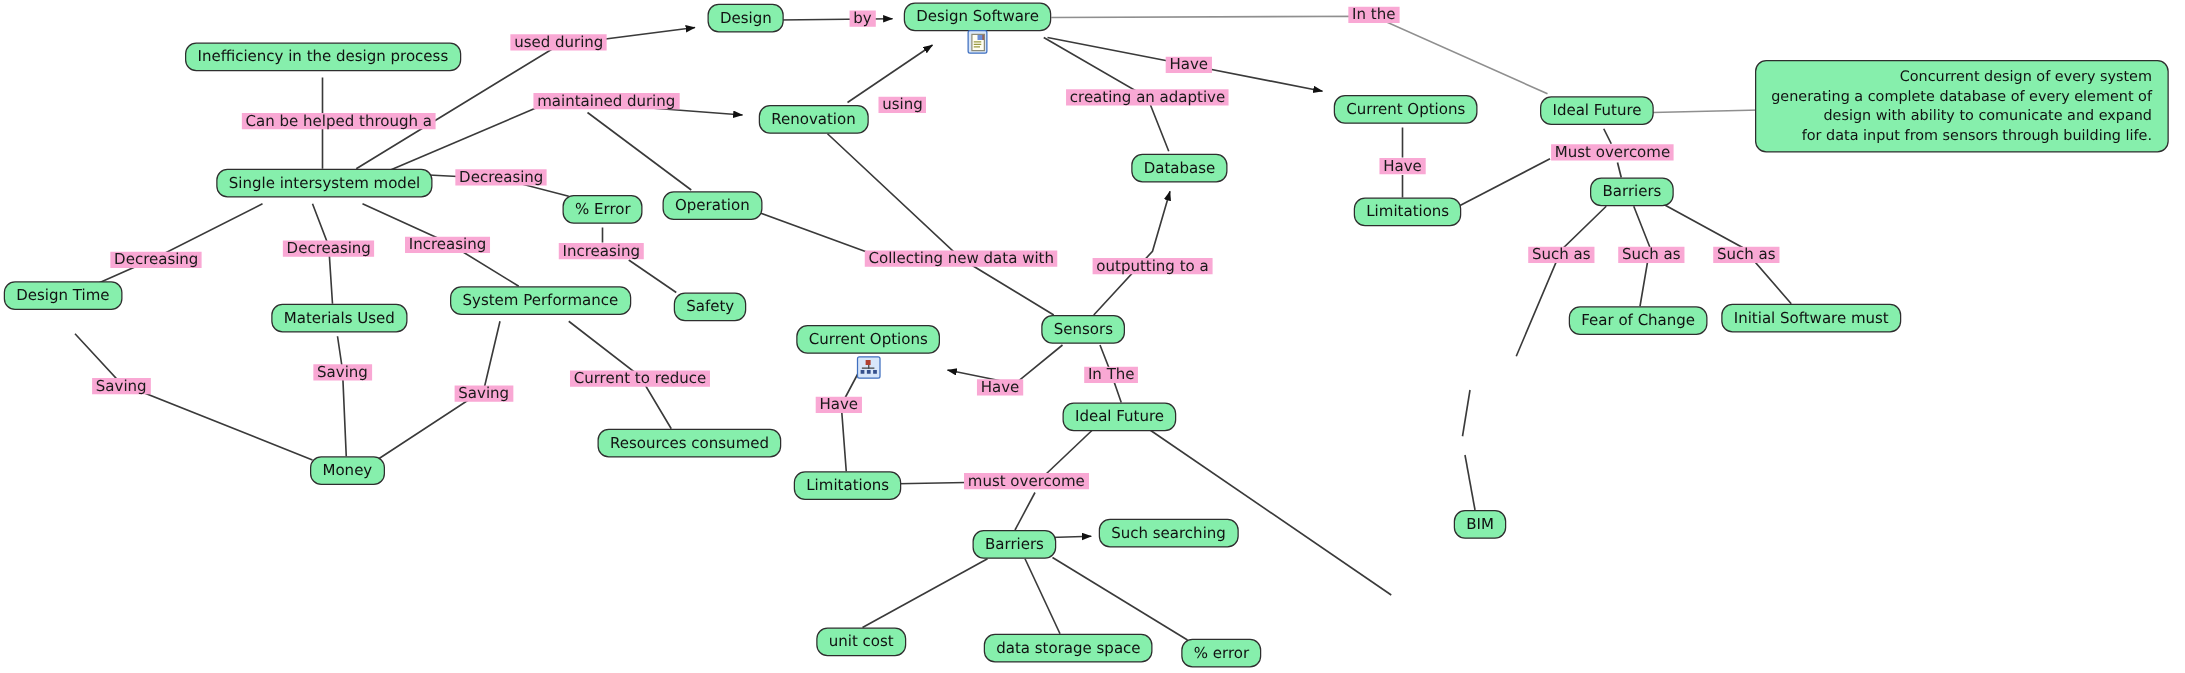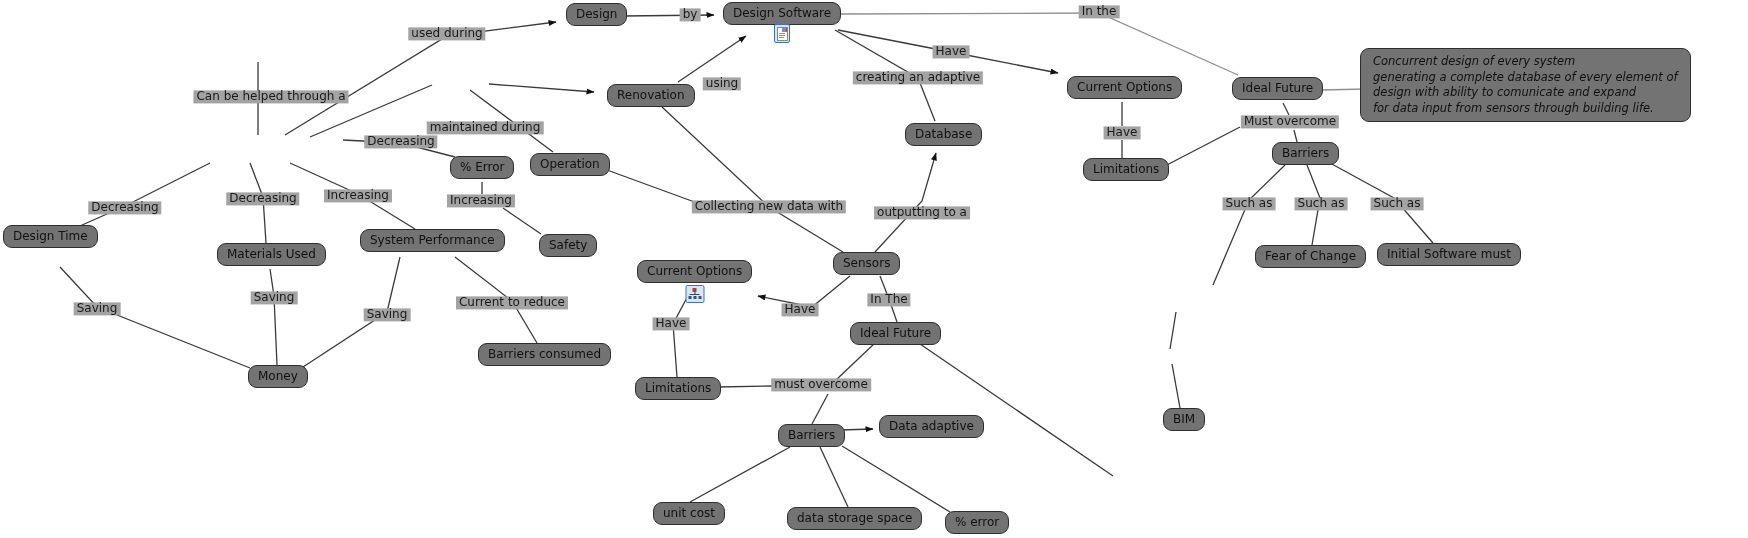--- a/index.html
+++ b/index.html
@@ -3,27 +3,27 @@
 <meta charset="utf-8">
 <style>
   html,body{margin:0;padding:0;background:#fff;}
   #canvas{
     position:relative;width:1748px;height:538px;background:#ffffff;
     font-family:"DejaVu Sans","Liberation Sans",sans-serif;overflow:hidden;
   }
   #edges{position:absolute;left:0;top:0;z-index:1;}
   .edge-label{
     position:absolute;z-index:2;transform:translate(-50%,-50%);
-    font-size:12px;color:#1a1a1a;background:#a3a3a3;padding:0 3px;
+    font-size:12px;color:#1a1a1a;background:#f9a8d4;padding:0 3px;
     white-space:nowrap;line-height:1.1;
   }
   .node{
-    position:absolute;z-index:3;background:#737373;border:1.5px solid #2e2e2e;
+    position:absolute;z-index:3;background:#86efac;border:1.5px solid #2e2e2e;
     border-radius:9px;padding:3px 9px;font-size:12px;color:#111;
-    white-space:nowrap;text-align:left;line-height:1.25;box-sizing:border-box;
+    white-space:nowrap;text-align:right;line-height:1.25;box-sizing:border-box;
   }
   .node.multi{white-space:pre-line;font-size:11.5px;padding:5px 12px;line-height:1.35;}
   .node.has-icon{padding-bottom:3px;}
   .mini-icon{
     position:absolute;left:50%;transform:translateX(-50%);
     background:#d7e6fa;border:1px solid #3f6fbf;border-radius:2px;
     display:flex;align-items:center;justify-content:center;z-index:4;
   }
   .resource-icon{width:14px;height:17px;top:21px;}
   .resource-icon .page{
@@ -92,21 +92,21 @@
       <polyline points="1285,165 1249,200 1213,285"></polyline>
       <polyline points="1307,165 1320,198 1312,245"></polyline>
       <polyline points="1330,163 1394,198 1433,243"></polyline>
       <polyline points="1176,312 1170,349"></polyline>
       <polyline points="1172,364 1180,408"></polyline>
     </g>
   </svg>
 
   <div class="edge-label" style="left:271px;top:97px;">Can be helped through a</div>
   <div class="edge-label" style="left:447px;top:34px;">used during</div>
-  <div class="edge-label" style="left:485px;top:81px;margin-top:47px;">maintained during</div>
+  <div class="edge-label" style="left:485px;top:81px;">maintained during</div>
   <div class="edge-label" style="left:690px;top:15px;">by</div>
   <div class="edge-label" style="left:722px;top:58px;margin-top:26px;">using</div>
   <div class="edge-label" style="left:1099px;top:12px;">In the</div>
   <div class="edge-label" style="left:951px;top:52px;">Have</div>
   <div class="edge-label" style="left:918px;top:78px;">creating an adaptive</div>
   <div class="edge-label" style="left:1122px;top:133px;">Have</div>
   <div class="edge-label" style="left:1290px;top:122px;">Must overcome</div>
   <div class="edge-label" style="left:1249px;top:204px;">Such as</div>
   <div class="edge-label" style="left:1321px;top:204px;">Such as</div>
   <div class="edge-label" style="left:1397px;top:204px;">Such as</div>
@@ -119,66 +119,68 @@
   <div class="edge-label" style="left:274px;top:298px;">Saving</div>
   <div class="edge-label" style="left:387px;top:315px;">Saving</div>
   <div class="edge-label" style="left:512px;top:303px;">Current to reduce</div>
   <div class="edge-label" style="left:769px;top:207px;">Collecting new data with</div>
   <div class="edge-label" style="left:922px;top:201px;margin-top:12px;">outputting to a</div>
   <div class="edge-label" style="left:800px;top:310px;">Have</div>
   <div class="edge-label" style="left:889px;top:300px;">In The</div>
   <div class="edge-label" style="left:671px;top:324px;">Have</div>
   <div class="edge-label" style="left:821px;top:385px;">must overcome</div>
 
+  <div class="node" style="left:148px;top:34px;">Inefficiency in the design process</div>
   <div class="node" style="left:566px;top:3px;">Design</div>
   <div class="node has-icon" style="left:723px;top:2px;">
     <span>Design Software</span>
     <span class="mini-icon resource-icon">
       <span class="page">
         <span class="pic"></span>
         <span class="tl" style="top:5px;width:6px;"></span>
         <span class="tl" style="top:7px;width:6px;"></span>
         <span class="tl" style="top:9px;width:5px;"></span>
       </span>
     </span>
   </div>
+  <div class="node" style="left:173px;top:135px;">Single intersystem model</div>
   <div class="node" style="left:607px;top:84px;">Renovation</div>
   <div class="node" style="left:530px;top:153px;">Operation</div>
   <div class="node" style="left:450px;top:156px;">% Error</div>
   <div class="node" style="left:539px;top:234px;">Safety</div>
   <div class="node" style="left:360px;top:229px;">System Performance</div>
   <div class="node" style="left:217px;top:243px;">Materials Used</div>
   <div class="node" style="left:3px;top:225px;">Design Time</div>
   <div class="node" style="left:248px;top:365px;">Money</div>
-  <div class="node" style="left:478px;top:343px;">Barriers consumed</div>
+  <div class="node" style="left:478px;top:343px;">Resources consumed</div>
   <div class="node" style="left:905px;top:123px;">Database</div>
   <div class="node" style="left:833px;top:252px;">Sensors</div>
   <div class="node has-icon" style="left:637px;top:260px;">
     <span>Current Options</span>
     <span class="mini-icon tree-icon">
       <span class="root"></span>
         <span class="stem"></span>
         <span class="bar"></span>
       <span class="leaf" style="left:2px;"></span>
       <span class="leaf" style="left:7px;"></span>
       <span class="leaf" style="left:12px;"></span>
     </span>
   </div>
   <div class="node" style="left:635px;top:377px;">Limitations</div>
   <div class="node" style="left:850px;top:322px;">Ideal Future</div>
   <div class="node" style="left:778px;top:424px;">Barriers</div>
-  <div class="node" style="left:879px;top:415px;">Data adaptive</div>
+  <div class="node" style="left:879px;top:415px;">Such searching</div>
   <div class="node" style="left:653px;top:502px;">unit cost</div>
   <div class="node" style="left:787px;top:507px;">data storage space</div>
   <div class="node" style="left:945px;top:511px;">% error</div>
   <div class="node" style="left:1067px;top:76px;">Current Options</div>
   <div class="node" style="left:1083px;top:158px;">Limitations</div>
   <div class="node" style="left:1232px;top:77px;">Ideal Future</div>
   <div class="node" style="left:1272px;top:142px;">Barriers</div>
   <div class="node" style="left:1255px;top:245px;">Fear of Change</div>
   <div class="node" style="left:1377px;top:243px;">Initial Software must</div>
   <div class="node" style="left:1163px;top:408px;">BIM</div>
-  <div class="node multi" style="left:1360px;top:48px;font-style:italic;">Concurrent design of every system
+  <div class="node multi" style="left:1404px;top:48px;">Concurrent design of every system
 generating a complete database of every element of
 design with ability to comunicate and expand
 for data input from sensors through building life.</div>
 
 </div>
 
 </body></html>

